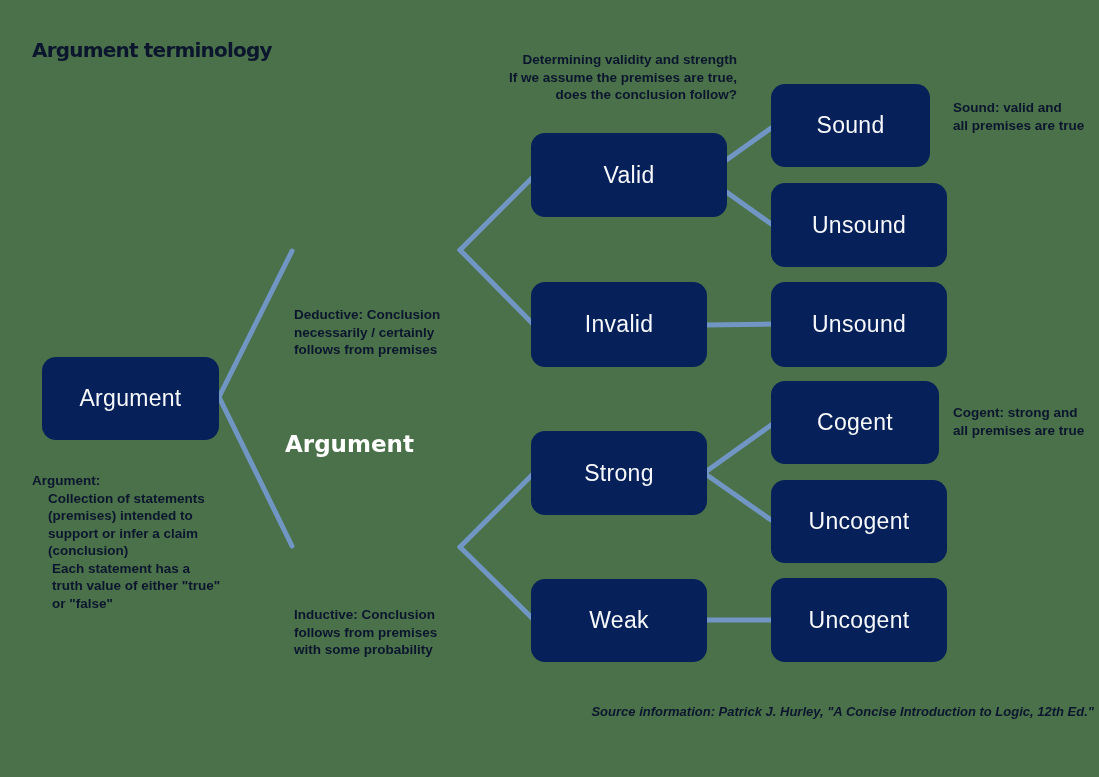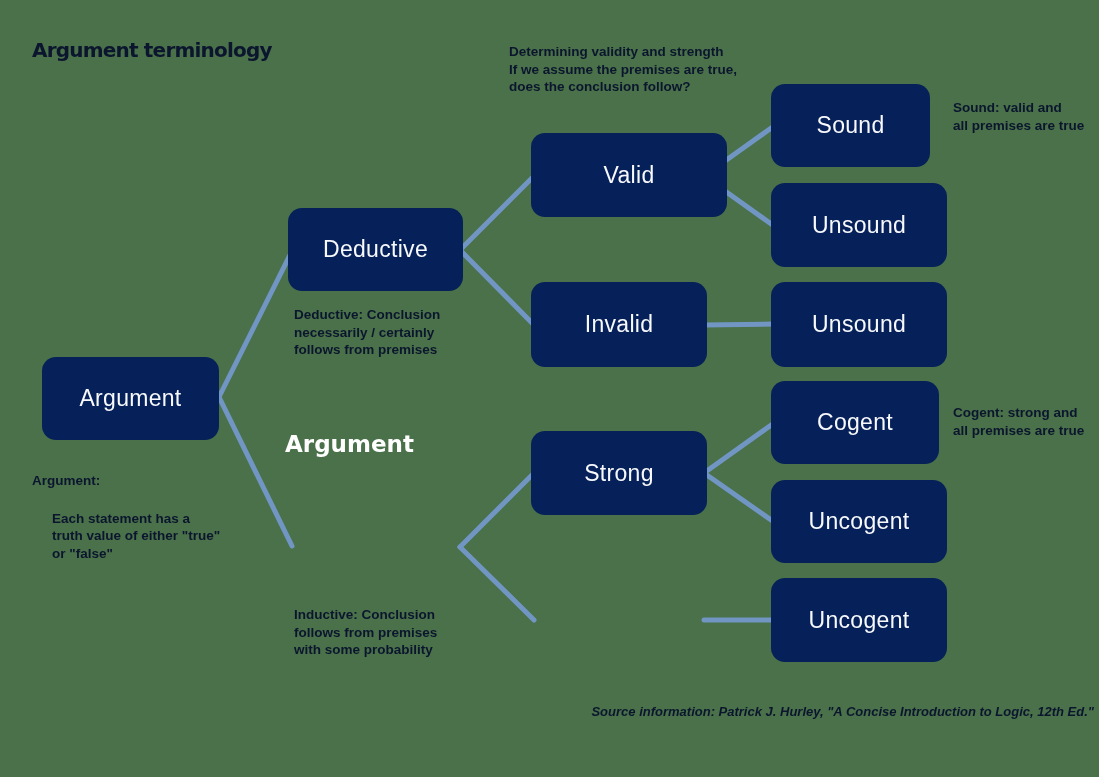--- a/index.html
+++ b/index.html
@@ -51,28 +51,28 @@
     color: var(--color-text, #0b162e);
   }
   .note {
     position: absolute;
     z-index: 2;
     font-size: 13.5px;
     font-weight: bold;
     line-height: 17.5px;
     color: var(--color-text, #0b162e);
   }
-  .top-note      { left: 509px; top: 43px; }
+  .top-note      { left: 509px; top: 51px; text-align: right; }
   .deductive-note{ left: 294px; top: 306px; }
   .inductive-note{ left: 294px; top: 606px; }
   .sound-note    { left: 953px; top: 99px;  }
   .cogent-note   { left: 953px; top: 404px; }
   .argument-note { left: 32px;  top: 472px; }
   .argument-note .indent1 { margin-left: 16px; }
-  .argument-note .indent2 { margin-left: 20px; margin-top: 20px; }
+  .argument-note .indent2 { margin-left: 20px; }
   .watermark {
     position: absolute;
     left: 285px; top: 431px;
     z-index: 2;
     font-family: "DejaVu Sans", "Liberation Sans", sans-serif;
     font-size: 23px;
     font-weight: bold;
     color: #ffffff;
   }
   .source {
@@ -125,31 +125,31 @@
 
   <div class="note top-note">
     <div>Determining validity and strength</div>
     <div>If we assume the premises are true,</div>
     <div>does the conclusion follow?</div>
   </div>
 
   <div class="node n-argument">
       <span>Argument</span>
     </div>
-  <div class="node n-deductive">
-      <span>Deductive</span>
-    </div>
   <div class="node n-valid">
       <span>Valid</span>
     </div>
   <div class="node n-invalid">
       <span>Invalid</span>
     </div>
   <div class="node n-strong">
       <span>Strong</span>
+    </div>
+  <div class="node n-weak">
+      <span>Weak</span>
     </div>
   <div class="node n-sound">
       <span>Sound</span>
     </div>
   <div class="node n-unsound1">
       <span>Unsound</span>
     </div>
   <div class="node n-unsound2">
       <span>Unsound</span>
     </div>
@@ -182,20 +182,26 @@
     <div>all premises are true</div>
   </div>
 
   <div class="note cogent-note">
     <div>Cogent: strong and</div>
     <div>all premises are true</div>
   </div>
 
   <div class="note argument-note">
     <div>Argument:</div>
+    <div class="indent1">
+      <div>Collection of statements</div>
+      <div>(premises) intended to</div>
+      <div>support or infer a claim</div>
+      <div>(conclusion)</div>
+    </div>
     <div class="indent2">
       <div>Each statement has a</div>
       <div>truth value of either "true"</div>
       <div>or "false"</div>
     </div>
   </div>
 
   <div class="source">Source information: Patrick J. Hurley, "A Concise Introduction to Logic, 12th Ed."</div>
 
 </div>

